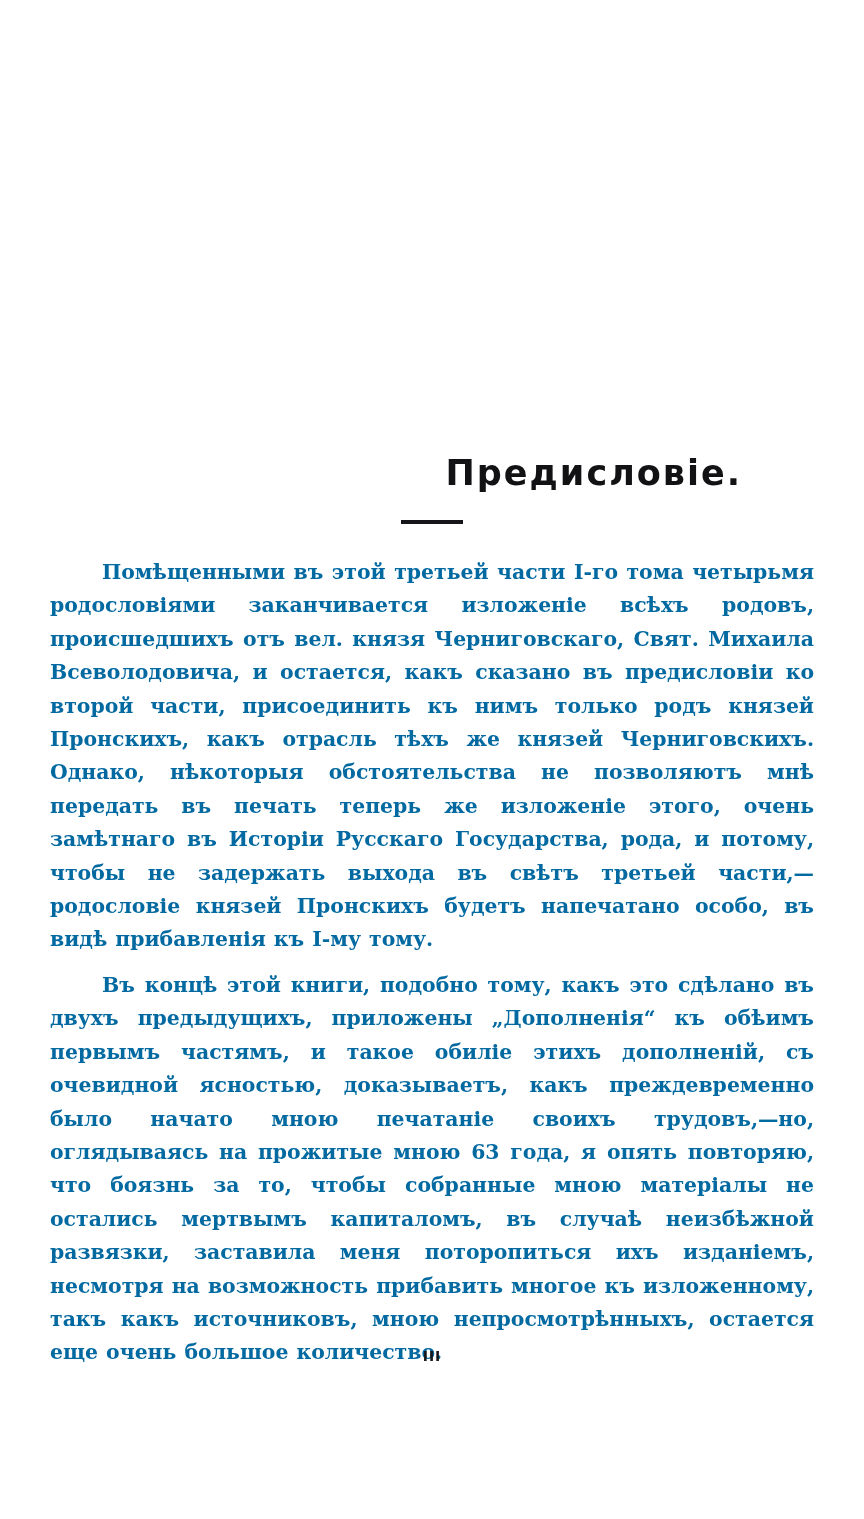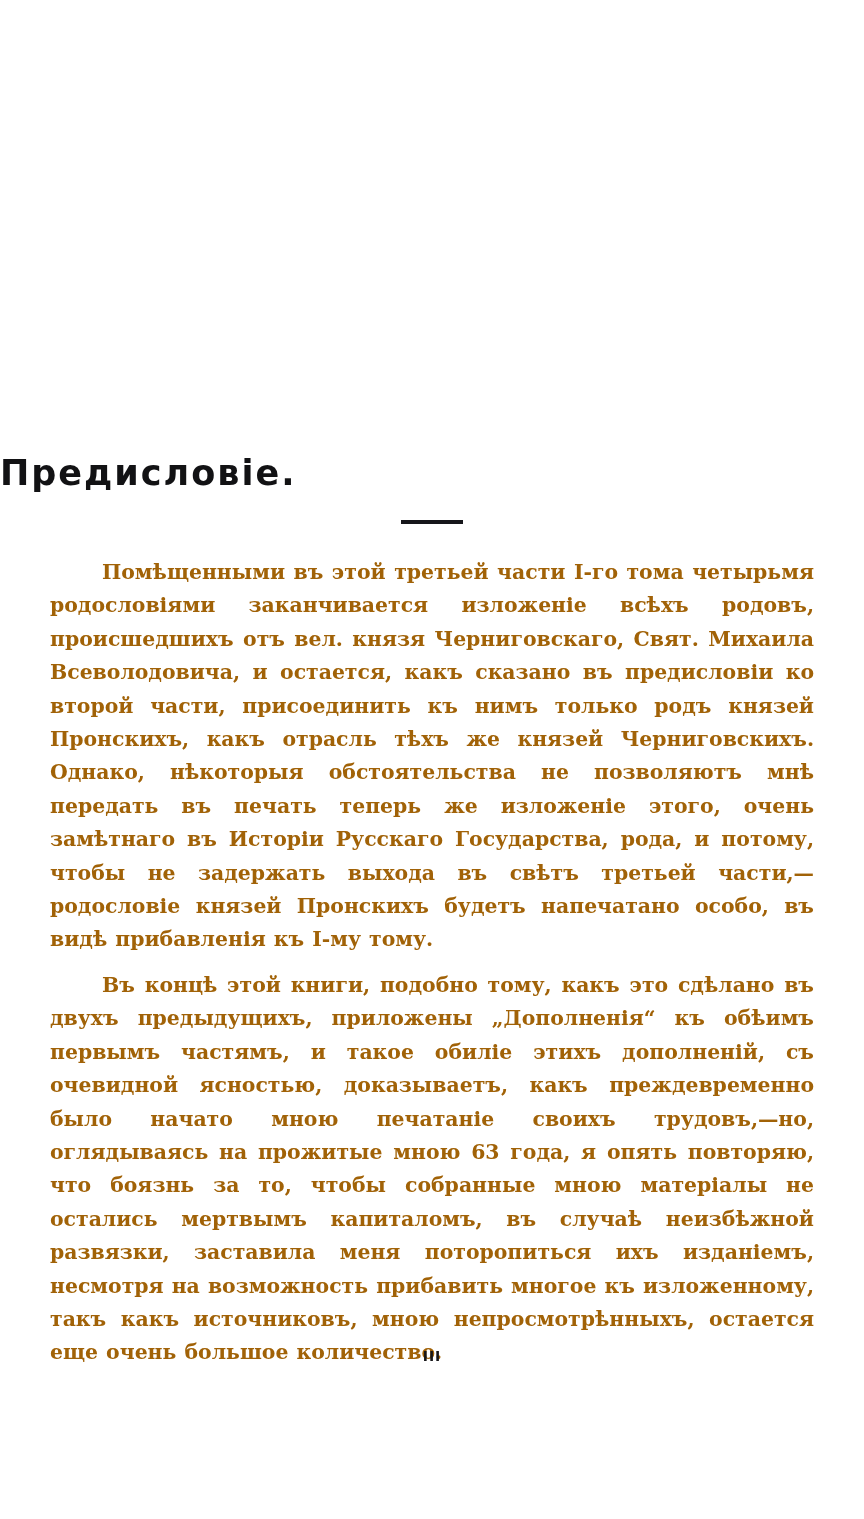--- a/index.html
+++ b/index.html
@@ -17,24 +17,24 @@
   }
   .page {
     position: absolute;
     left: 0;
     top: 0;
     width: 864px;
     height: 1519px;
   }
   .title {
     position: absolute;
-    left: 0;
+    left: 10px;
     top: 430px;
     width: 732px;
-    text-align: left;
+    text-align: right;
     font-family: "DejaVu Sans", sans-serif;
     font-size: 35px;
     font-weight: 700;
     letter-spacing: 2px;
     color: #121214;
   }
   .rule {
     position: absolute;
     left: 50%;
     top: 520px;
@@ -50,21 +50,21 @@
     width: 764px;
   }
   .para {
     margin: 0 0 0 0;
     text-indent: 52px;
     text-align: justify;
     font-family: "DejaVu Serif", serif;
     font-weight: 700;
     font-size: 20.4px;
     line-height: 33.4px;
-    color: #a16207;
+    color: #0369a1;
     letter-spacing: 0px;
     word-spacing: 1px;
     -webkit-font-smoothing: none;
   }
   .para + .para {
     margin-top: 12px;
   }
   .folio {
     position: absolute;
     left: 0;

